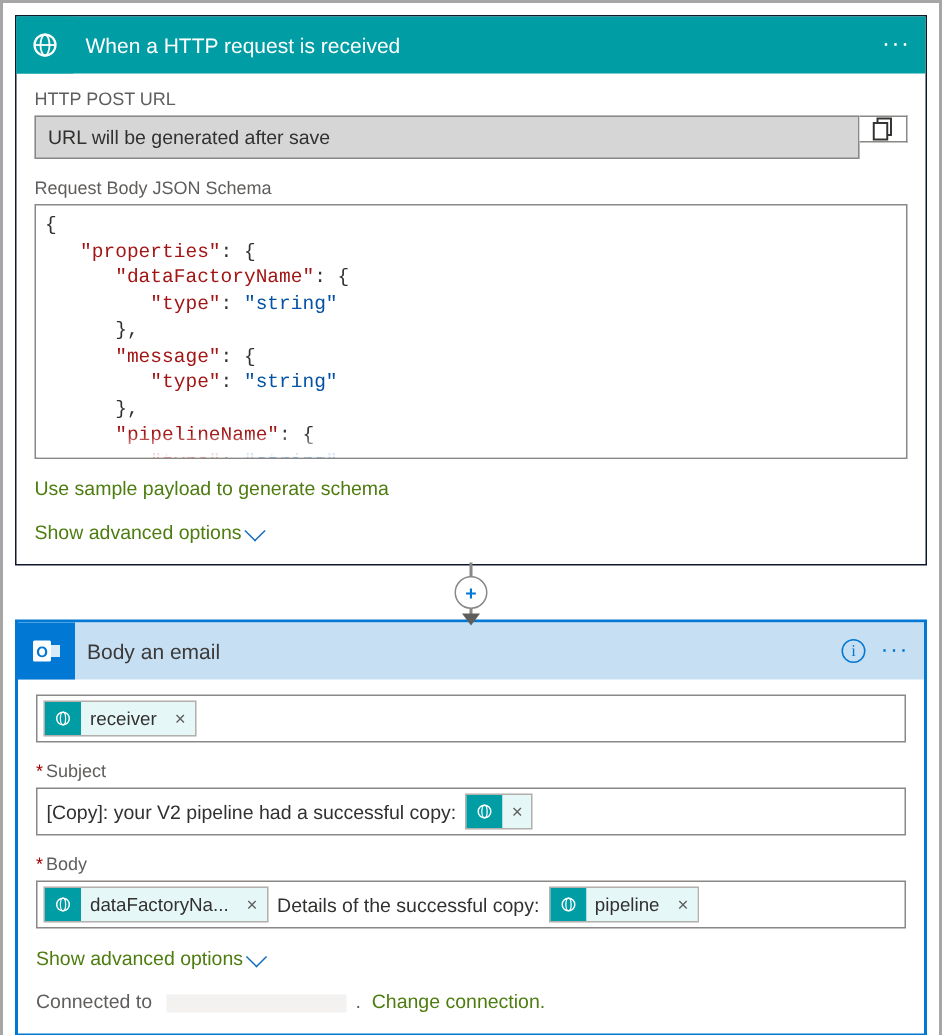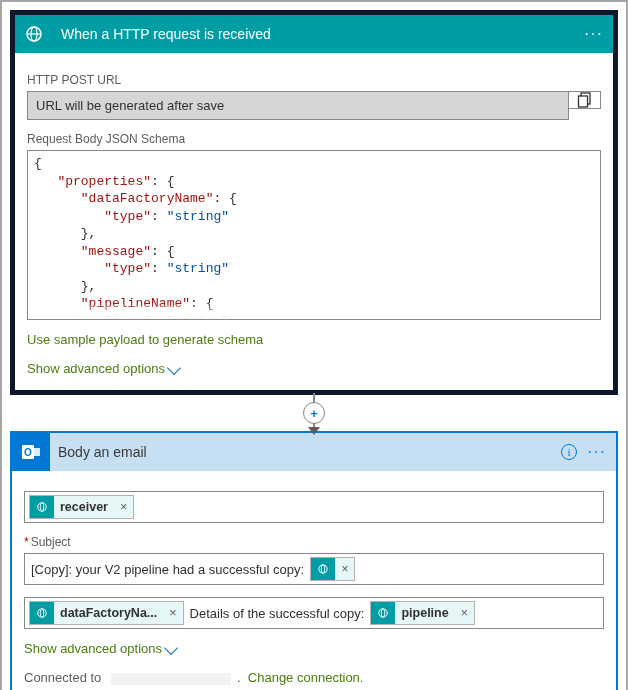--- a/index.html
+++ b/index.html
@@ -12,21 +12,21 @@
     width: 628px;
   }
   .wrap {
     border: 2px solid #a6a6a6;
     padding: 8px;
   }
   .card {
     background: #ffffff;
   }
   .card.http {
-    border: 5px solid #0f172a;
+    border: 1px solid #0f172a;
   }
   .card.email {
     border: 2px solid #0078d4;
     margin-top: 0;
   }
   .card-header {
     display: flex;
     align-items: center;
     height: 38px;
     padding: 0 10px 0 0;
@@ -70,21 +70,20 @@
     border-radius: 50%;
     display: inline-flex;
     align-items: center;
     justify-content: center;
     font-size: 11px;
     color: #0078d4;
     font-family: Georgia, serif;
   }
   .card-body {
     padding: 10px 12px 14px 12px;
-    margin-top: 10px;
   }
   .label {
     font-size: 12px;
     color: #605e5c;
     margin-bottom: 4px;
   }
   .label.req::before {
     content: "*";
     color: #a80000;
     margin-right: 2px;
@@ -207,21 +206,20 @@
     background: #009DA5;
     display: flex;
     align-items: center;
     justify-content: center;
   }
   .token-label {
     padding: 0 6px;
     display: flex;
     align-items: center;
     background: #e6f7f8;
-    font-weight: bold;
   }
   .token-x {
     padding: 0 6px;
     display: flex;
     align-items: center;
     color: #605e5c;
     background: #e6f7f8;
     cursor: pointer;
   }
   .plain-text {
@@ -351,20 +349,21 @@
                   <circle cx="10" cy="10" r="6" fill="none" stroke="#fff" stroke-width="1.4"></circle>
                   <ellipse cx="10" cy="10" rx="2.5" ry="6" fill="none" stroke="#fff" stroke-width="1.2"></ellipse>
                 </svg>
           </span>
           <span class="token-x">×</span>
         </span>
       </div>
     </div>
 
     <div class="field-group">
+      <div class="label req">Body</div>
       <div class="token-box">
         <span class="token">
           <span class="token-icon">
             <svg width="14" height="14" viewBox="0 0 20 20">
                   <circle cx="10" cy="10" r="6" fill="none" stroke="#fff" stroke-width="1.4"></circle>
                   <ellipse cx="10" cy="10" rx="2.5" ry="6" fill="none" stroke="#fff" stroke-width="1.2"></ellipse>
                 </svg>
           </span>
           <span class="token-label">dataFactoryNa...</span>
           <span class="token-x">×</span>

